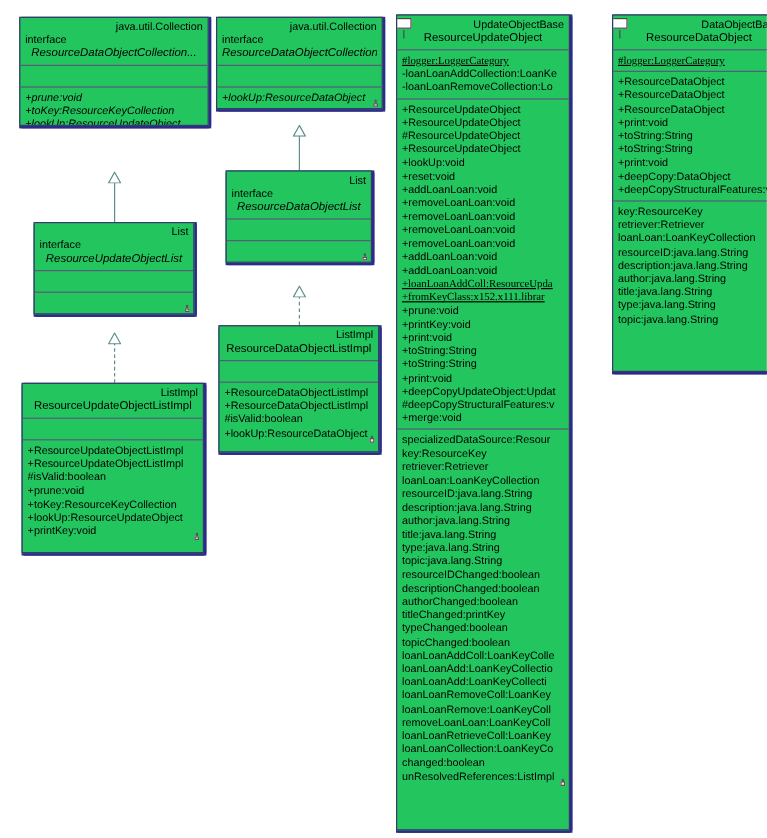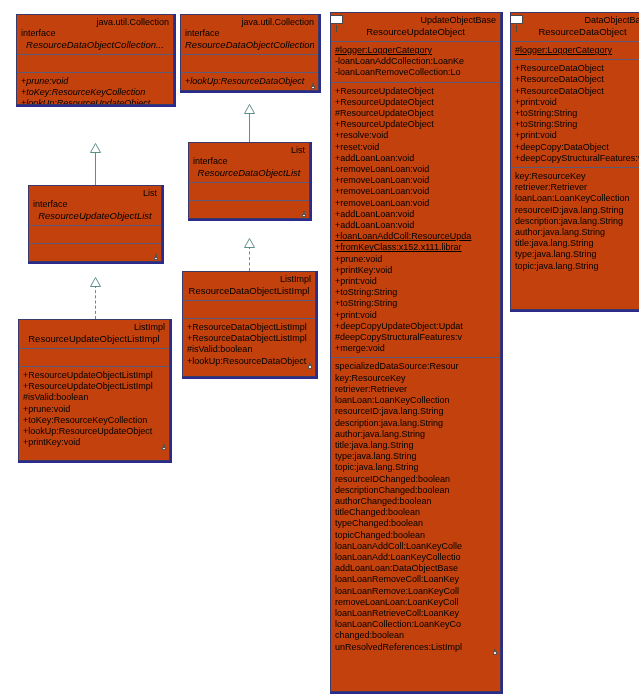--- a/index.html
+++ b/index.html
@@ -13,21 +13,21 @@
     position: relative;
     overflow: hidden;
     font-family: "Liberation Sans", sans-serif;
     font-size: 9px;
     color: #000000;
   }
 
   
   .uml-box {
     position: absolute;
-    background: #c2410c;
+    background: #22c55e;
     border: 1px solid #3a3a6a;
     box-sizing: border-box;
     box-shadow: 2px 0 0 0 #2b2b8c, 2px 2px 0 0 #2b2b8c, 0 2px 0 0 #2b2b8c;
     overflow: hidden;
   }
   .uml-header {
     padding: 2px 4px 3px 4px;
     border-bottom: 1px solid #5a5a7a;
     position: relative;
   }
@@ -61,21 +61,21 @@
   .uml-ops.last { border-bottom: none; }
   .uml-attrs.empty, .uml-ops.empty { min-height: 11px; }
 
   .member {
     font-size: 9px;
     line-height: 11.2px;
     white-space: nowrap;
     overflow: hidden;
   }
   .member.italic { font-style: italic; }
-  .member.underline { text-decoration: underline; }
+  .member.underline { text-decoration: underline; font-family: Liberation Serif, serif; }
 
   
   .lock {
     position: absolute;
     right: 3px;
     bottom: 1px;
     width: 5px;
     height: 6px;
     font-size: 7px;
     line-height: 6px;
@@ -262,37 +262,37 @@
   <div class="uml-attrs empty"></div>
   <div class="uml-ops last">
     <div class="member">+ResourceDataObjectListImpl</div>
     <div class="member">+ResourceDataObjectListImpl</div>
     <div class="member">#isValid:boolean</div>
     <div class="member">+lookUp:ResourceDataObject</div>
     <span class="lock"></span>
   </div>
 </div>
 
-<div class="uml-box" style="left:330px; top:12px; width:171px; height:680px;">
+<div class="uml-box" style="left:330px; top:12px; width:145px; height:680px;">
   <div class="uml-header">
     <span class="cls-tab"></span>
     <div class="ns">UpdateObjectBase</div>
     <div class="cname">ResourceUpdateObject</div>
   </div>
   <div class="uml-attrs">
     <div class="member underline">#logger:LoggerCategory</div>
     <div class="member">-loanLoanAddCollection:LoanKe</div>
     <div class="member">-loanLoanRemoveCollection:Lo</div>
   </div>
   <div class="uml-ops">
     <div class="member">+ResourceUpdateObject</div>
     <div class="member">+ResourceUpdateObject</div>
     <div class="member">#ResourceUpdateObject</div>
     <div class="member">+ResourceUpdateObject</div>
-    <div class="member">+resolve:void</div>
+    <div class="member">+lookUp:void</div>
     <div class="member">+reset:void</div>
     <div class="member">+addLoanLoan:void</div>
     <div class="member">+removeLoanLoan:void</div>
     <div class="member">+removeLoanLoan:void</div>
     <div class="member">+removeLoanLoan:void</div>
     <div class="member">+removeLoanLoan:void</div>
     <div class="member">+addLoanLoan:void</div>
     <div class="member">+addLoanLoan:void</div>
     <div class="member underline">+loanLoanAddColl:ResourceUpda</div>
     <div class="member underline">+fromKeyClass:x152.x111.librar</div>
@@ -313,26 +313,26 @@
     <div class="member">loanLoan:LoanKeyCollection</div>
     <div class="member">resourceID:java.lang.String</div>
     <div class="member">description:java.lang.String</div>
     <div class="member">author:java.lang.String</div>
     <div class="member">title:java.lang.String</div>
     <div class="member">type:java.lang.String</div>
     <div class="member">topic:java.lang.String</div>
     <div class="member">resourceIDChanged:boolean</div>
     <div class="member">descriptionChanged:boolean</div>
     <div class="member">authorChanged:boolean</div>
-    <div class="member">titleChanged:boolean</div>
+    <div class="member">titleChanged:printKey</div>
     <div class="member">typeChanged:boolean</div>
     <div class="member">topicChanged:boolean</div>
     <div class="member">loanLoanAddColl:LoanKeyColle</div>
     <div class="member">loanLoanAdd:LoanKeyCollectio</div>
-    <div class="member">addLoanLoan:DataObjectBase</div>
+    <div class="member">loanLoanAdd:LoanKeyCollecti</div>
     <div class="member">loanLoanRemoveColl:LoanKey</div>
     <div class="member">loanLoanRemove:LoanKeyColl</div>
     <div class="member">removeLoanLoan:LoanKeyColl</div>
     <div class="member">loanLoanRetrieveColl:LoanKey</div>
     <div class="member">loanLoanCollection:LoanKeyCo</div>
     <div class="member">changed:boolean</div>
     <div class="member">unResolvedReferences:ListImpl</div>
     <span class="lock"></span>
   </div>
 </div>

